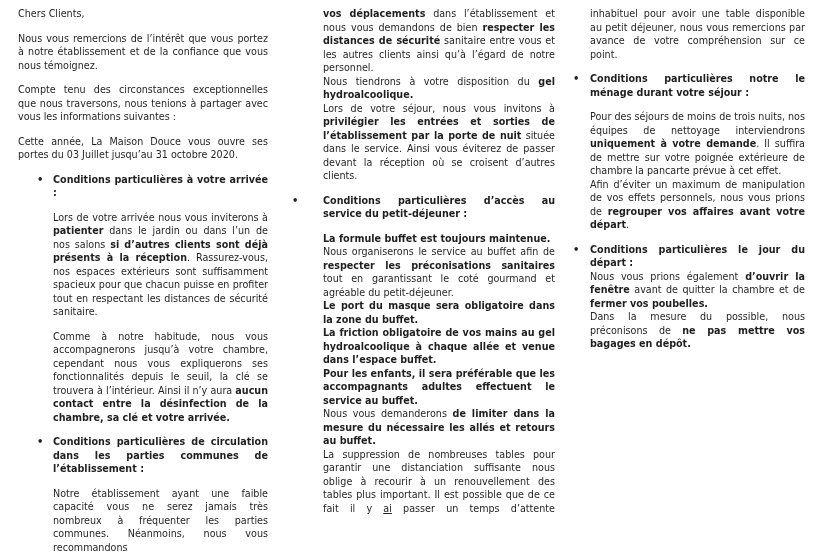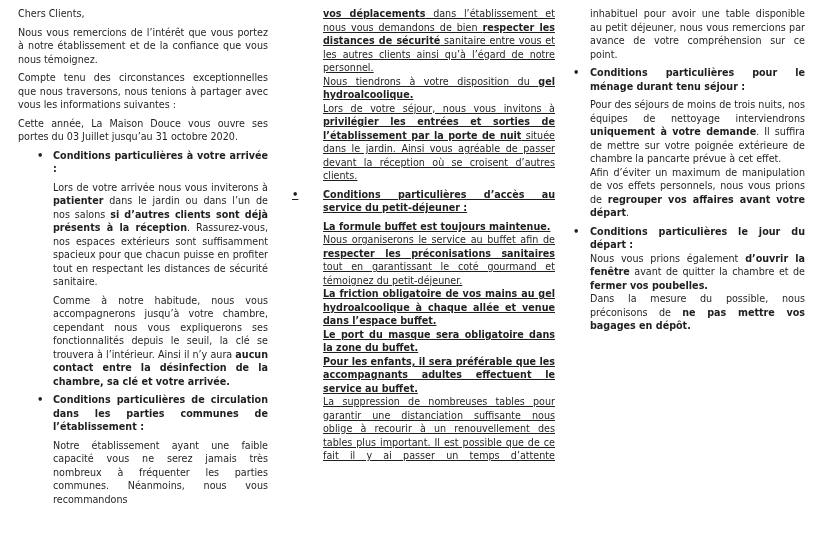--- a/index.html
+++ b/index.html
@@ -24,26 +24,26 @@
   }
   .col {
     font-size: 9.6px;
     line-height: 13.5px;
     color: #1f1f1f;
     text-align: justify;
     -webkit-hyphens: none;
     hyphens: none;
   }
   .col-1 { width: 250px; --indent: 35px; --bullet-indent: 19px; }
-  .col-2 { width: 265px; margin-left: 22px; text-decoration: underline; --indent: 33px; --bullet-indent: 2px; }
+  .col-2 { width: 265px; margin-left: 22px; --indent: 33px; --bullet-indent: 2px; }
   .col-3 { width: 232px; margin-left: 18px; --indent: 17px; --bullet-indent: 0px; }
 
   .blk { margin-left: var(--indent); }
   .blk.flush { margin-left: 0; }
-  .blk.para, .blk.bullet { margin-top: 5px; }
+  .blk.para, .blk.bullet { margin-top: 11px; }
   .blk.line { margin-top: 0; }
   .blk:first-child { margin-top: 0; }
 
   .blk.bullet {
     display: flex;
     margin-left: var(--bullet-indent);
   }
   .dot {
     flex: 0 0 calc(var(--indent) - var(--bullet-indent));
     font-weight: bold;
@@ -74,37 +74,38 @@
       <div class="blk para"><span>Comme à notre habitude, nous vous accompagnerons jusqu’à votre chambre, cependant nous vous expliquerons ses fonctionnalités depuis le seuil, la clé se trouvera à l’intérieur. Ainsi il n’y aura </span><span class="b">aucun contact entre la désinfection de la chambre, sa clé et votre arrivée.</span></div>
       <div class="blk bullet">
         <span class="dot">•</span>
         <span class="btxt"><span class="b">Conditions particulières de circulation dans les parties communes de l’établissement :</span></span>
       </div>
       <div class="blk para cont"><span>Notre établissement ayant une faible capacité vous ne serez jamais très nombreux à fréquenter les parties communes. Néanmoins, nous vous recommandons </span></div>
     </div>
   <div class="col col-2">
       <div class="blk line"><span class="b">vos déplacements</span><span> dans l’établissement et nous vous demandons de bien </span><span class="b">respecter les distances de sécurité</span><span> sanitaire entre vous et les autres clients ainsi qu’à l’égard de notre personnel.</span></div>
       <div class="blk line"><span>Nous tiendrons à votre disposition du </span><span class="b">gel hydroalcoolique.</span></div>
-      <div class="blk line"><span>Lors de votre séjour, nous vous invitons à </span><span class="b">privilégier les entrées et sorties de l’établissement par la porte de nuit</span><span> située dans le jardin. Ainsi vous agréable de passer devant la réception où se croisent d’autres clients.</span></div>
+      <div class="blk line"><span>Lors de votre séjour, nous vous invitons à </span><span class="b">privilégier les entrées et sorties de l’établissement par la porte de nuit</span><span> située dans le service. Ainsi vous éviterez de passer devant la réception où se croisent d’autres clients.</span></div>
       <div class="blk bullet">
         <span class="dot">•</span>
         <span class="btxt"><span class="b">Conditions particulières d’accès au service du petit-déjeuner :</span></span>
       </div>
       <div class="blk para"><span class="b">La formule buffet est toujours maintenue.</span></div>
-      <div class="blk line"><span>Nous organiserons le service au buffet afin de </span><span class="b">respecter les préconisations sanitaires</span><span> tout en garantissant le coté gourmand et témoignez du petit-déjeuner.</span></div>
+      <div class="blk line"><span>Nous organiserons le service au buffet afin de </span><span class="b">respecter les préconisations sanitaires</span><span> tout en garantissant le coté gourmand et agréable du petit-déjeuner.</span></div>
+      <div class="blk line"><span class="b">Le port du masque sera obligatoire dans la zone du buffet.</span></div>
       <div class="blk line"><span class="b">La friction obligatoire de vos mains au gel hydroalcoolique à chaque allée et venue dans l’espace buffet.</span></div>
-      <div class="blk line"><span class="b">Le port du masque sera obligatoire dans la zone du buffet.</span></div>
       <div class="blk line"><span class="b">Pour les enfants, il sera préférable que les accompagnants adultes effectuent le service au buffet.</span></div>
+      <div class="blk line"><span>Nous vous demanderons </span><span class="b">de limiter dans la mesure du nécessaire les allés et retours au buffet.</span></div>
       <div class="blk line cont"><span>La suppression de nombreuses tables pour garantir une distanciation suffisante nous oblige à recourir à un renouvellement des tables plus important. Il est possible que de ce fait il y </span><span class="u">ai</span><span> passer un temps d’attente</span></div>
     </div>
   <div class="col col-3">
       <div class="blk line"><span>inhabituel pour avoir une table disponible au petit déjeuner, nous vous remercions par avance de votre compréhension sur ce point.</span></div>
       <div class="blk bullet">
         <span class="dot">•</span>
-        <span class="btxt"><span class="b">Conditions particulières pour le ménage durant tenu séjour :</span></span>
+        <span class="btxt"><span class="b">Conditions particulières notre le ménage durant votre séjour :</span></span>
       </div>
       <div class="blk para"><span>Pour des séjours de moins de trois nuits, nos équipes de nettoyage interviendrons </span><span class="b">uniquement à votre demande</span><span>. Il suffira de mettre sur votre poignée extérieure de chambre la pancarte prévue à cet effet.</span></div>
       <div class="blk line"><span>Afin d’éviter un maximum de manipulation de vos effets personnels, nous vous prions de </span><span class="b">regrouper vos affaires avant votre départ</span><span>.</span></div>
       <div class="blk bullet">
         <span class="dot">•</span>
         <span class="btxt"><span class="b">Conditions particulières le jour du départ :</span></span>
       </div>
       <div class="blk line"><span>Nous vous prions également </span><span class="b">d’ouvrir la fenêtre</span><span> avant de quitter la chambre et de </span><span class="b">fermer vos poubelles.</span></div>
       <div class="blk line"><span>Dans la mesure du possible, nous préconisons de </span><span class="b">ne pas mettre vos bagages en dépôt.</span></div>
     </div>

